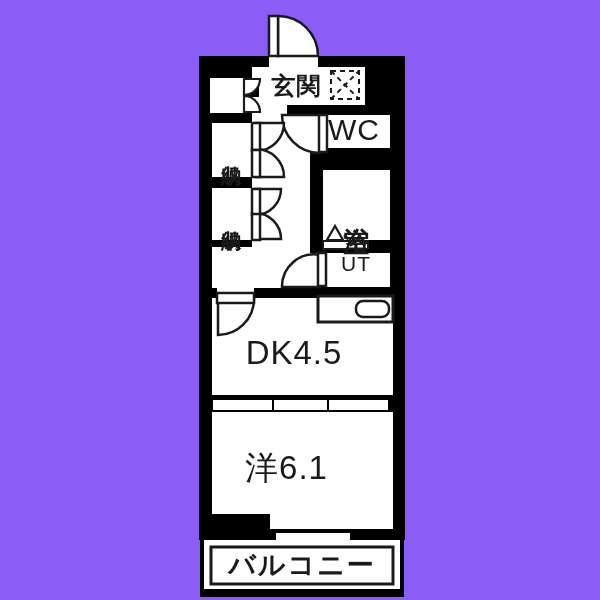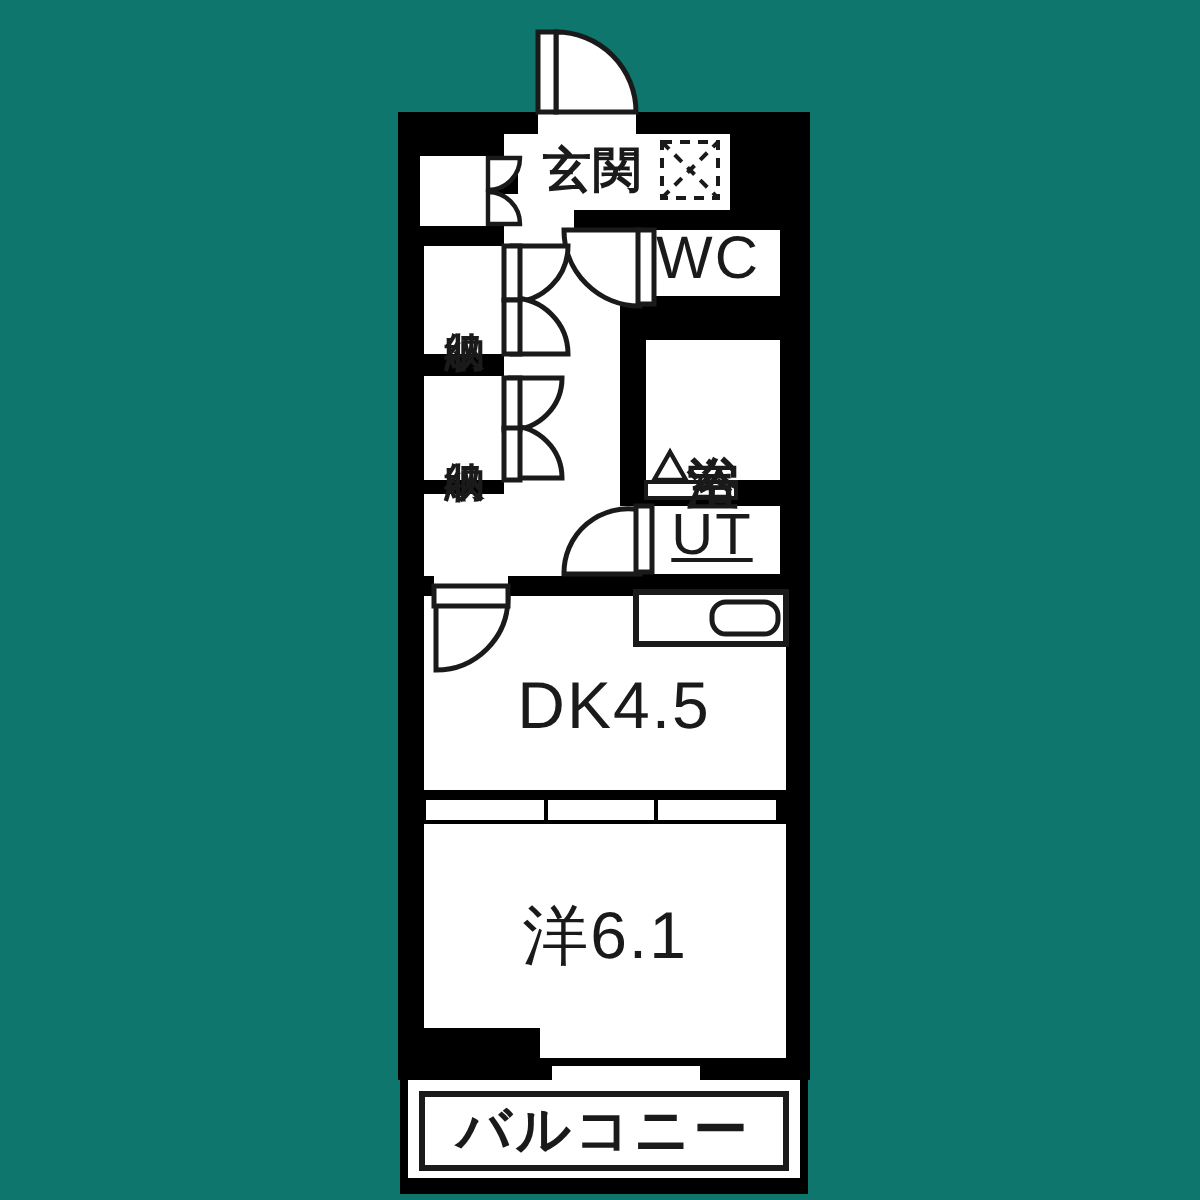--- a/index.html
+++ b/index.html
@@ -1,16 +1,16 @@
 <!DOCTYPE html>
 <html><head>
 <meta charset="utf-8">
 <style>
   html,body{margin:0;padding:0;background:#ffffff;}
-  #canvas{position:relative;width:600px;height:600px;background:#0f766e;overflow:hidden;
+  #canvas{position:relative;width:600px;height:600px;background:#8b5cf6;overflow:hidden;
           font-family:"Liberation Sans","DejaVu Sans",sans-serif;color:#1a1a1a;}
   #plan-svg{position:absolute;left:0;top:0;}
   .lbl{position:absolute;color:#1a1a1a;text-align:center;line-height:1.04;
        font-weight:500;letter-spacing:1px;white-space:nowrap;}
   .vert{writing-mode:vertical-rl;text-orientation:upright;letter-spacing:0;}
 </style>
 </head>
 <body>
 
 <div id="canvas">
@@ -111,24 +111,24 @@
       <rect x="211" y="547" width="182" height="37" fill="#fff" stroke="#1a1a1a" stroke-width="3"></rect>
     </g>
   </svg>
 
   <div class="lbl" style="left:254px;top:74px;width:85px;font-size:24px;font-weight:600;">玄関</div>
 
   <div class="lbl" style="left:325px;top:114px;width:58px;font-size:30px;">WC</div>
 
   <div class="lbl vert" style="left:343px;top:177px;height:60px;font-size:26px;font-weight:600;">浴室</div>
 
-  <div class="lbl" style="left:322px;top:253px;width:68px;font-size:29px;text-decoration:underline;">UT</div>
+  <div class="lbl" style="left:322px;top:253px;width:68px;font-size:21px;">UT</div>
 
   <div class="lbl vert" style="left:221px;top:127px;height:46px;font-size:20px;font-weight:600;">収納</div>
 
   <div class="lbl vert" style="left:221px;top:192px;height:46px;font-size:20px;font-weight:600;">収納</div>
 
-  <div class="lbl" style="left:212px;top:336px;width:164px;font-size:33px;padding-left:13px;">DK4.5</div>
+  <div class="lbl" style="left:212px;top:336px;width:164px;font-size:33px;">DK4.5</div>
 
-  <div class="lbl" style="left:212px;top:451px;width:181px;font-size:33px;">洋6.1</div>
+  <div class="lbl" style="left:196px;top:451px;width:181px;font-size:33px;">洋6.1</div>
 
   <div class="lbl" style="left:211px;top:551px;width:182px;font-size:27px;font-weight:700;letter-spacing:2px;">バルコニー</div>
 </div>
 
 </body></html>

